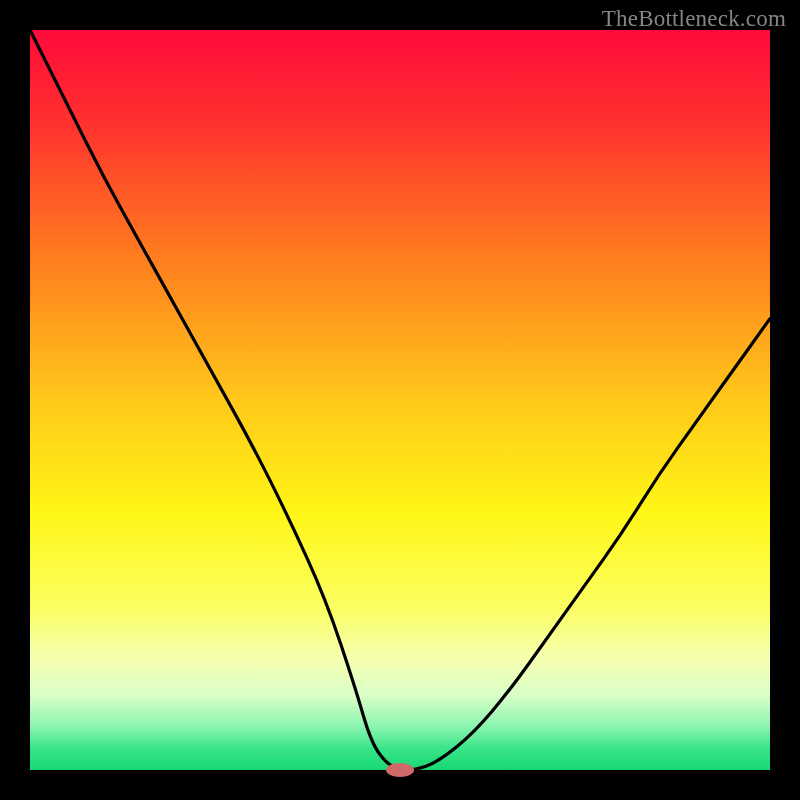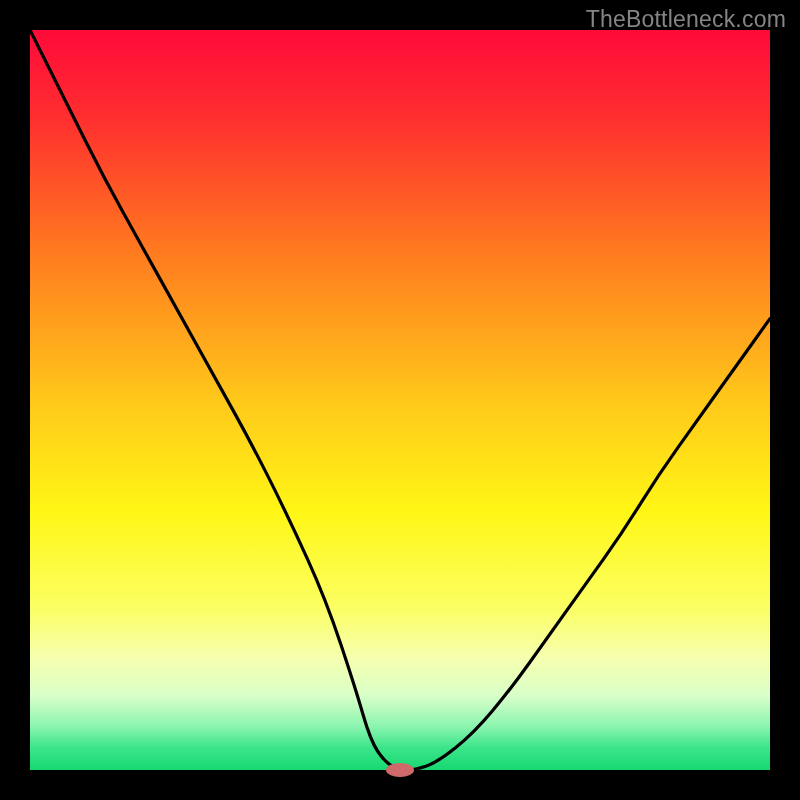--- a/index.html
+++ b/index.html
@@ -13,21 +13,21 @@
   .frame {
     position: relative;
     width: 800px;
     height: 800px;
     background: #000;
   }
   .watermark {
     position: absolute;
     top: 6px;
     right: 14px;
-    font-family: Liberation Sans, sans-serif;
+    font-family: Liberation Serif, serif;
     font-size: 23px;
     color: #858585;
     letter-spacing: 0.2px;
     z-index: 30;
   }
   svg {
     position: absolute;
     top: 0;
     left: 0;
   }

